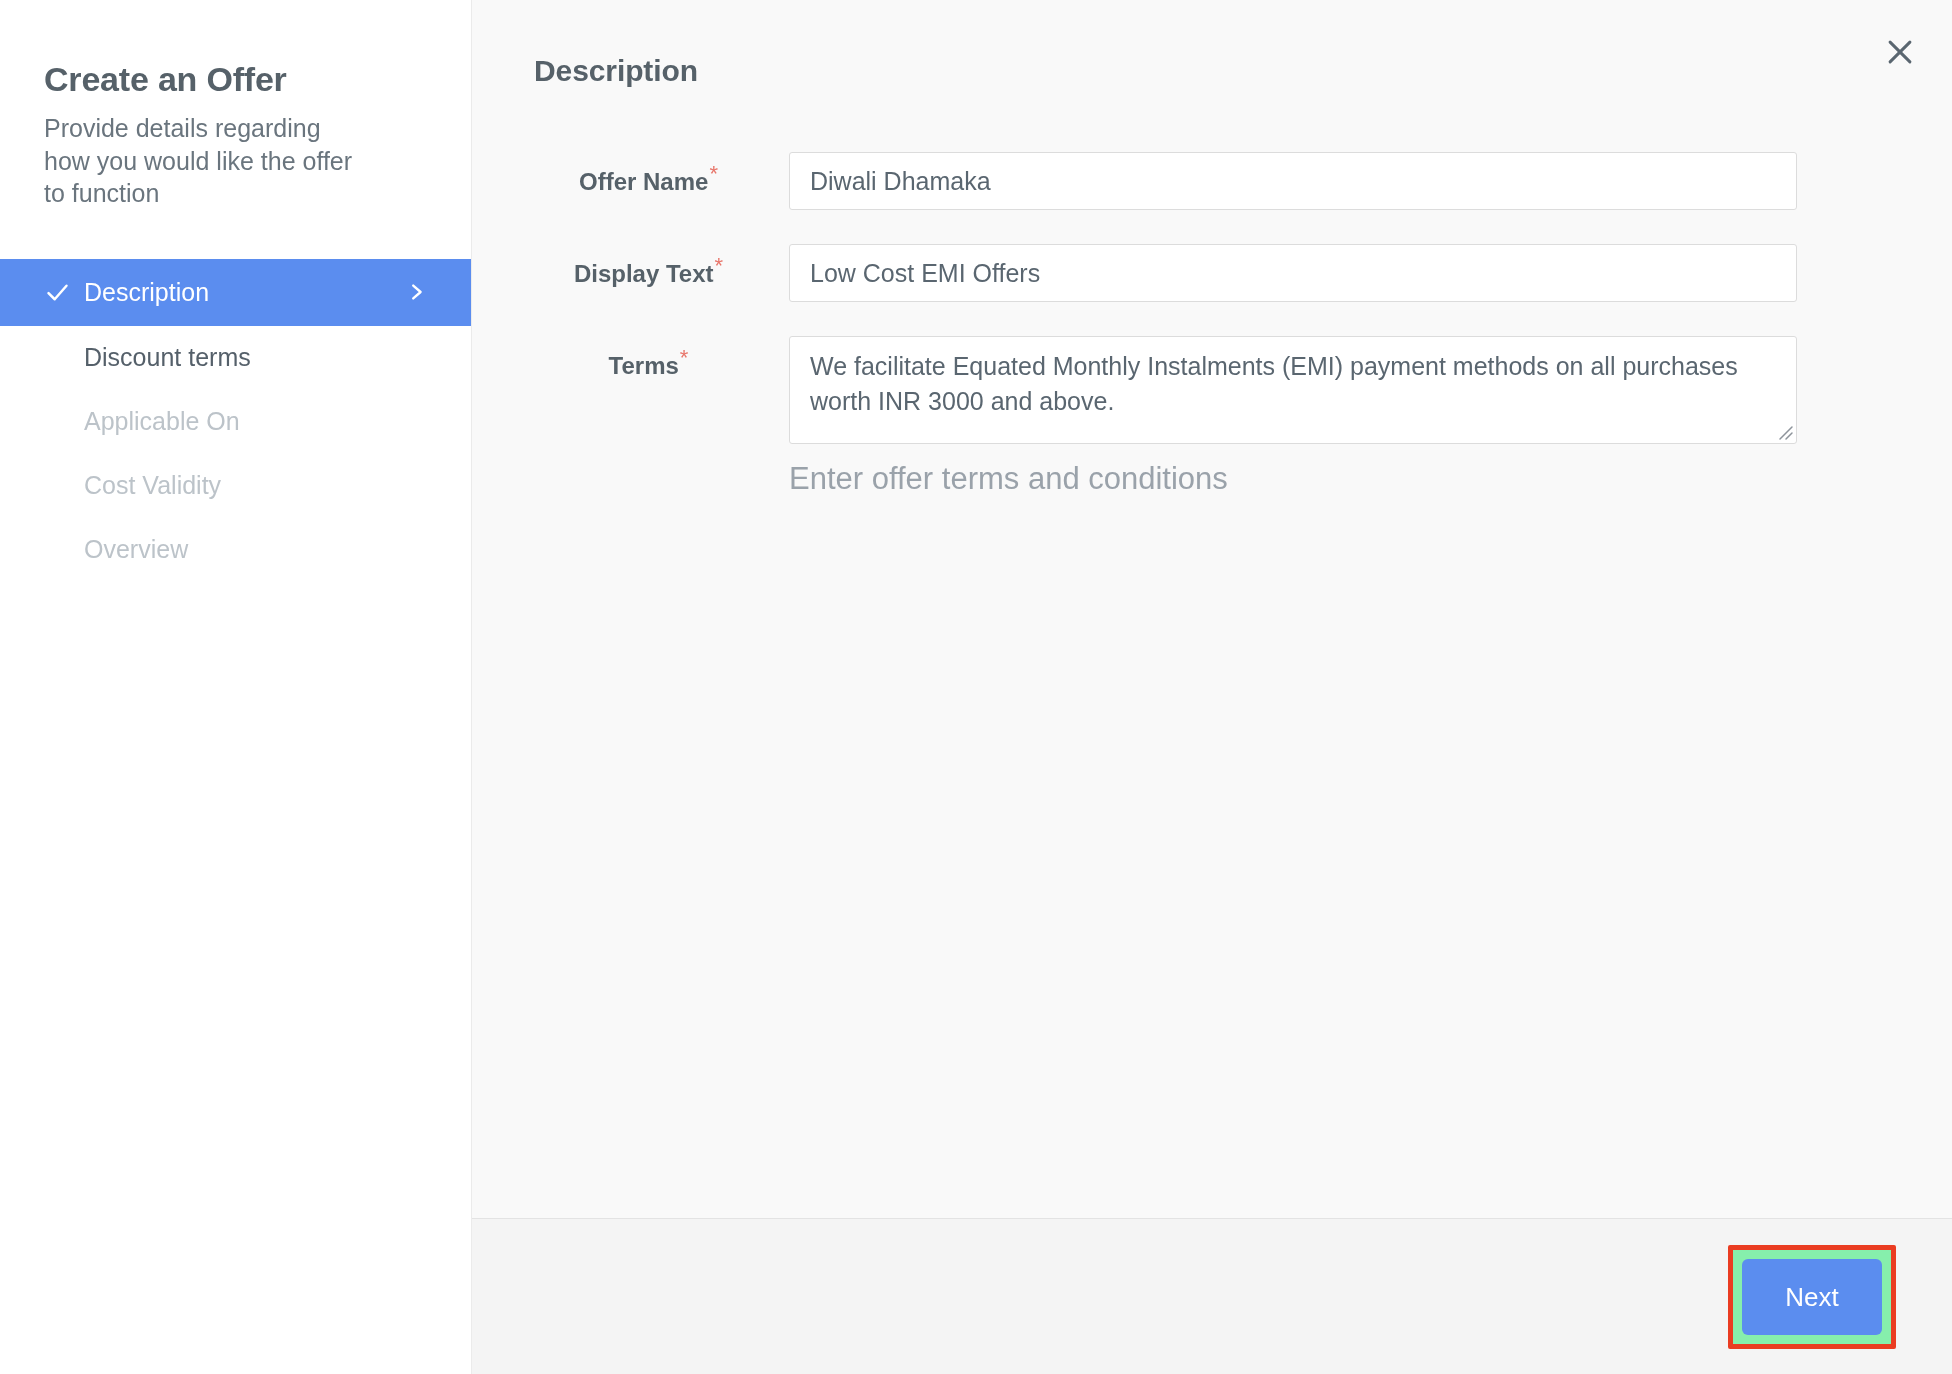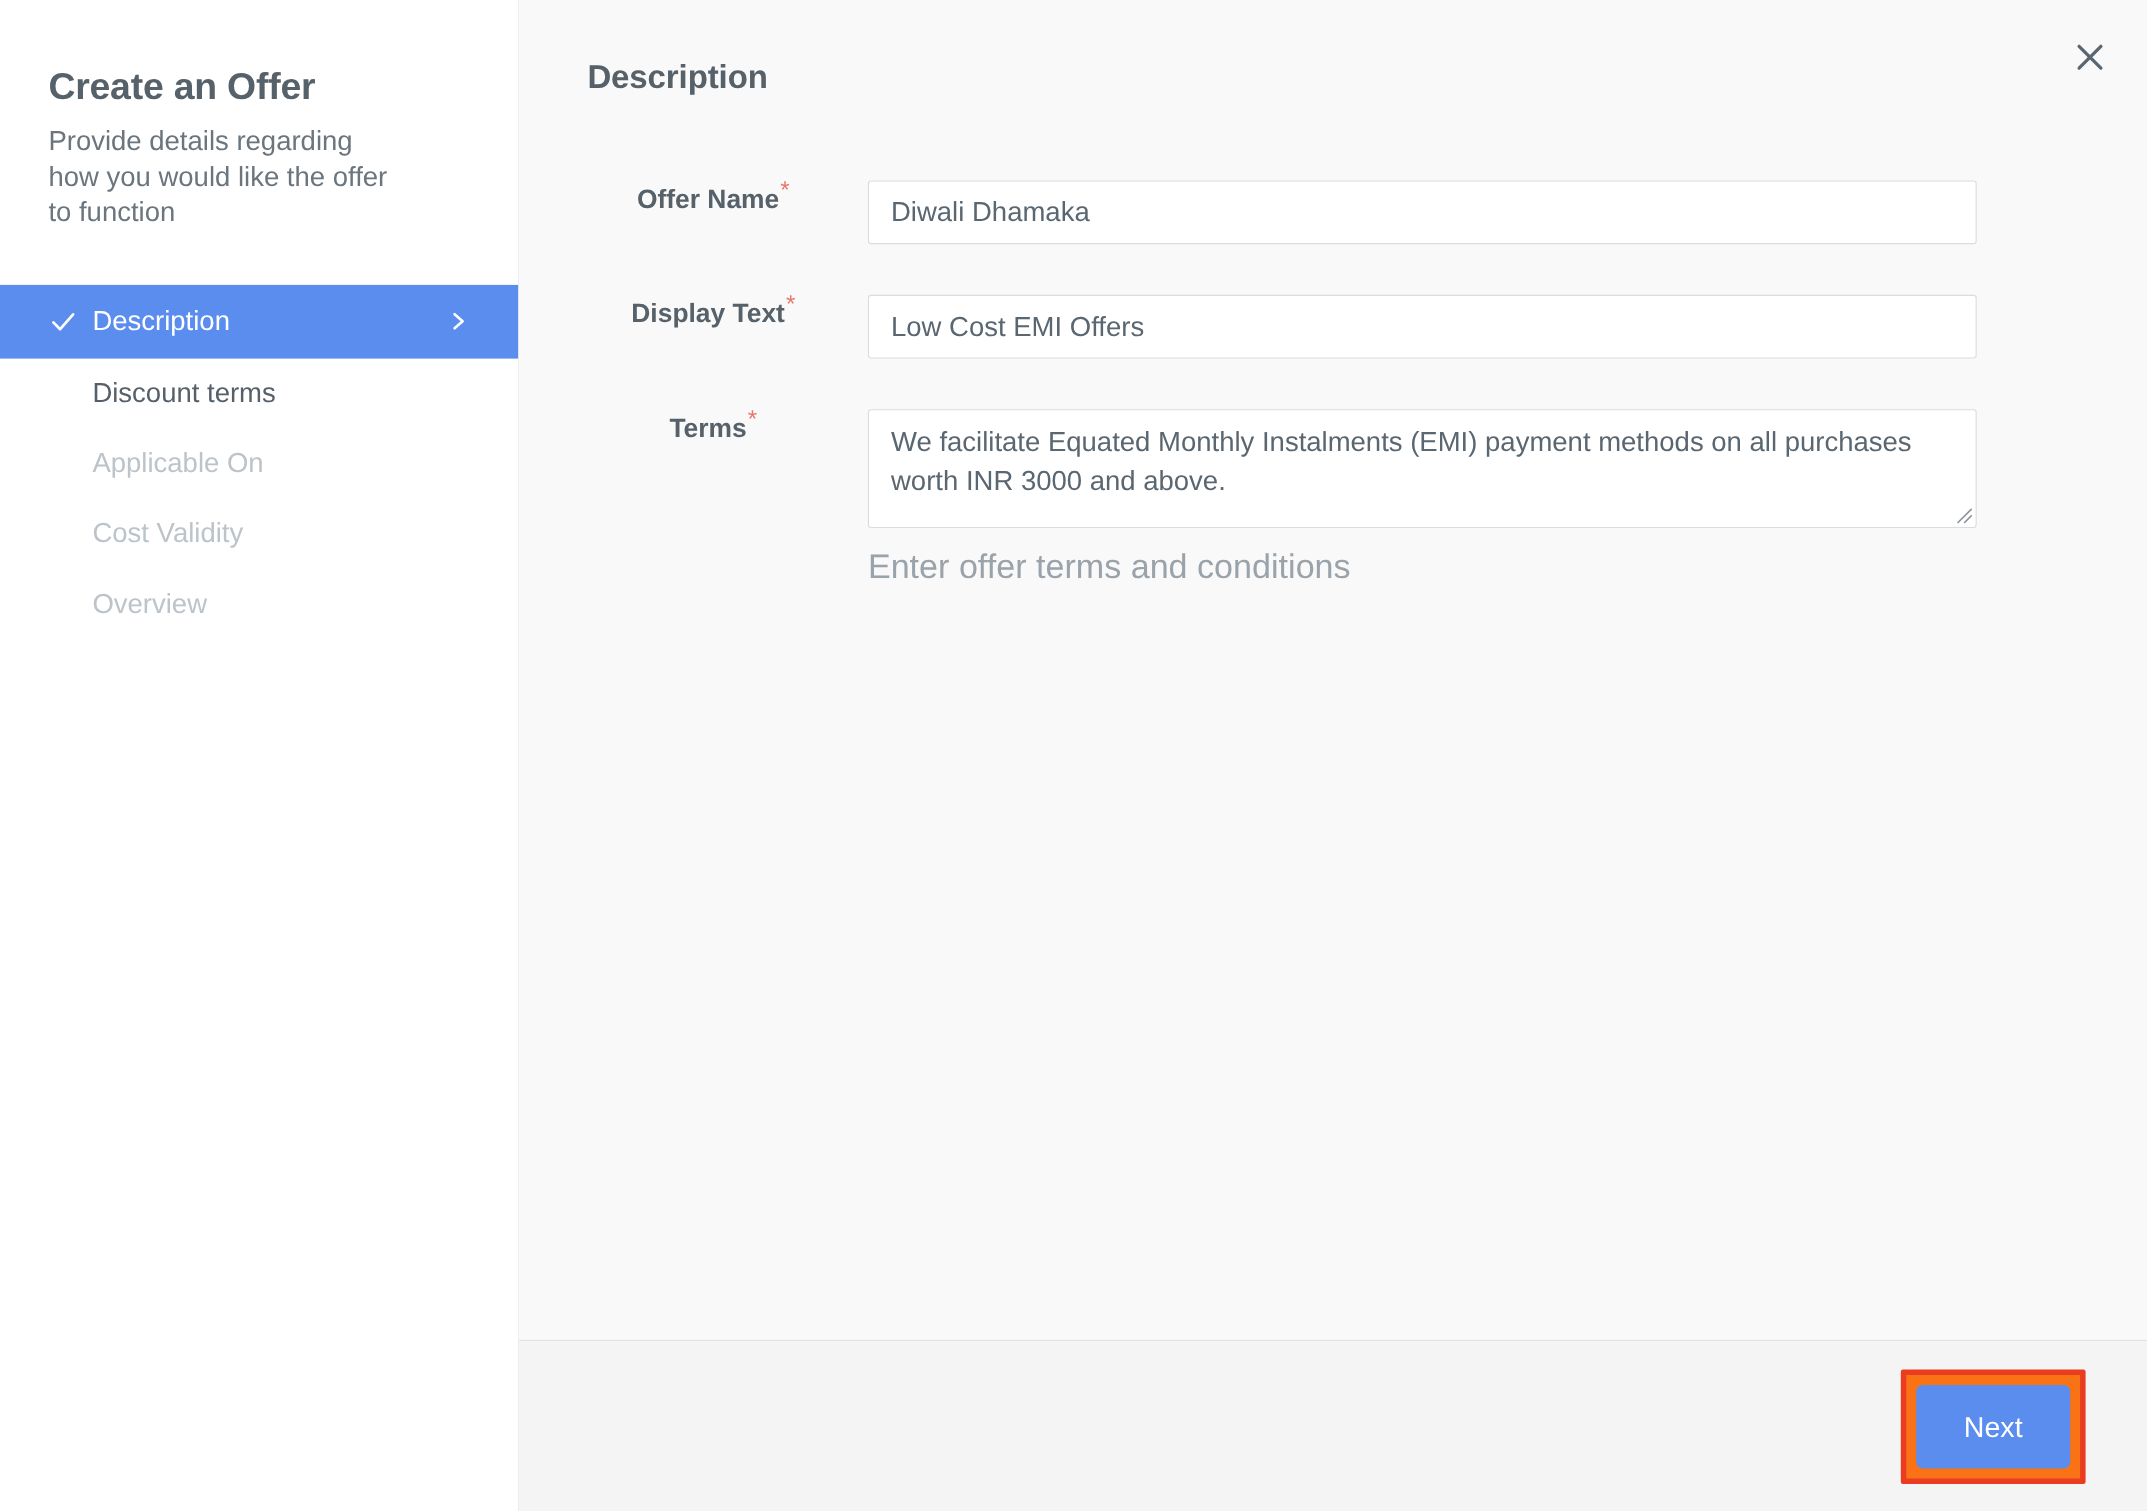--- a/index.html
+++ b/index.html
@@ -150,21 +150,20 @@
     font-weight: normal;
     font-size: 22px;
     vertical-align: super;
     line-height: 0;
     margin-left: 1px;
   }
 
   .field-wrap {
     flex: 1;
     max-width: 1008px;
-    margin-top: 12px;
   }
 
   .text-input {
     width: 100%;
     height: 58px;
     background: #ffffff;
     border: 1px solid #dcdcdc;
     border-radius: 3px;
     font-family: "Liberation Sans", sans-serif;
     font-size: 25px;
@@ -215,21 +214,21 @@
     background: #f4f4f4;
     display: flex;
     align-items: center;
     justify-content: flex-end;
     padding-right: 56px;
   }
 
   .next-highlight {
     border: 5px solid #ea3c21;
     padding: 9px;
-    background: #f97316;
+    background: #86efac;
     border-radius: 2px;
     display: inline-block;
     line-height: 0;
     margin-left: 28px;
   }
 
   .next-btn {
     background: #5b8def;
     color: #ffffff;
     border: none;

